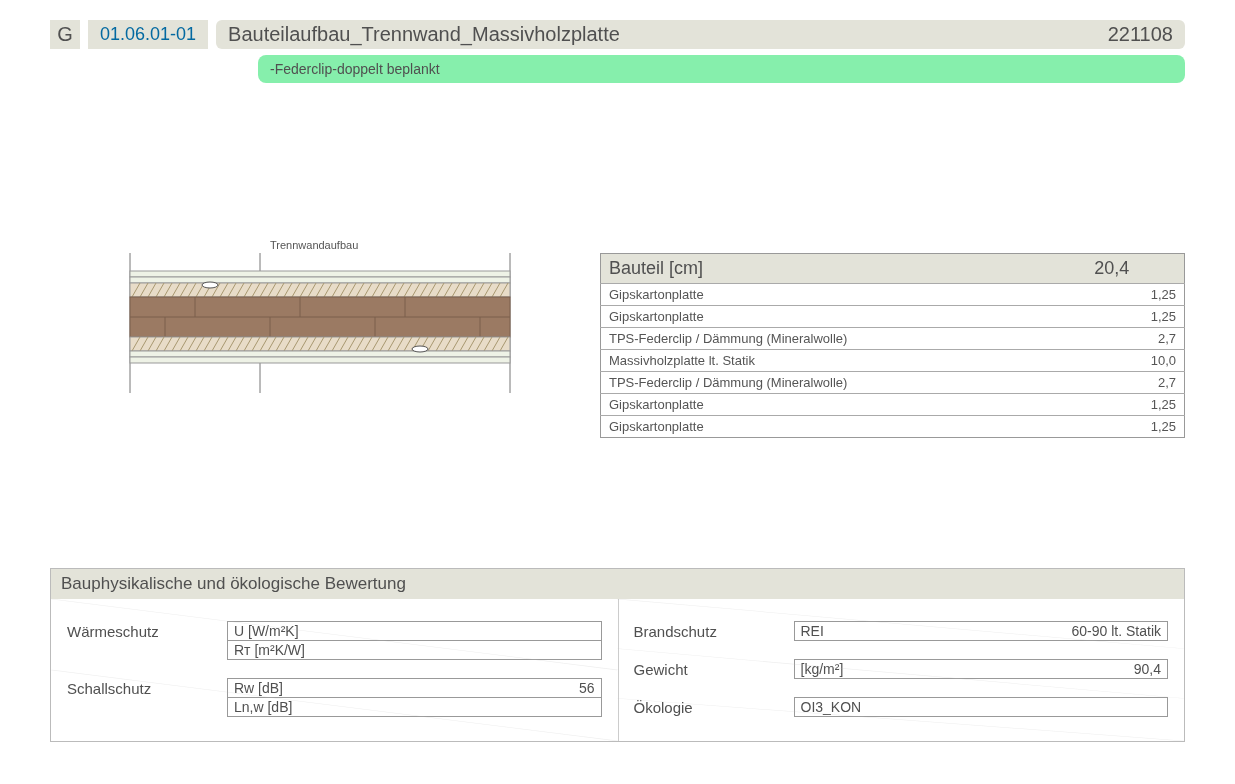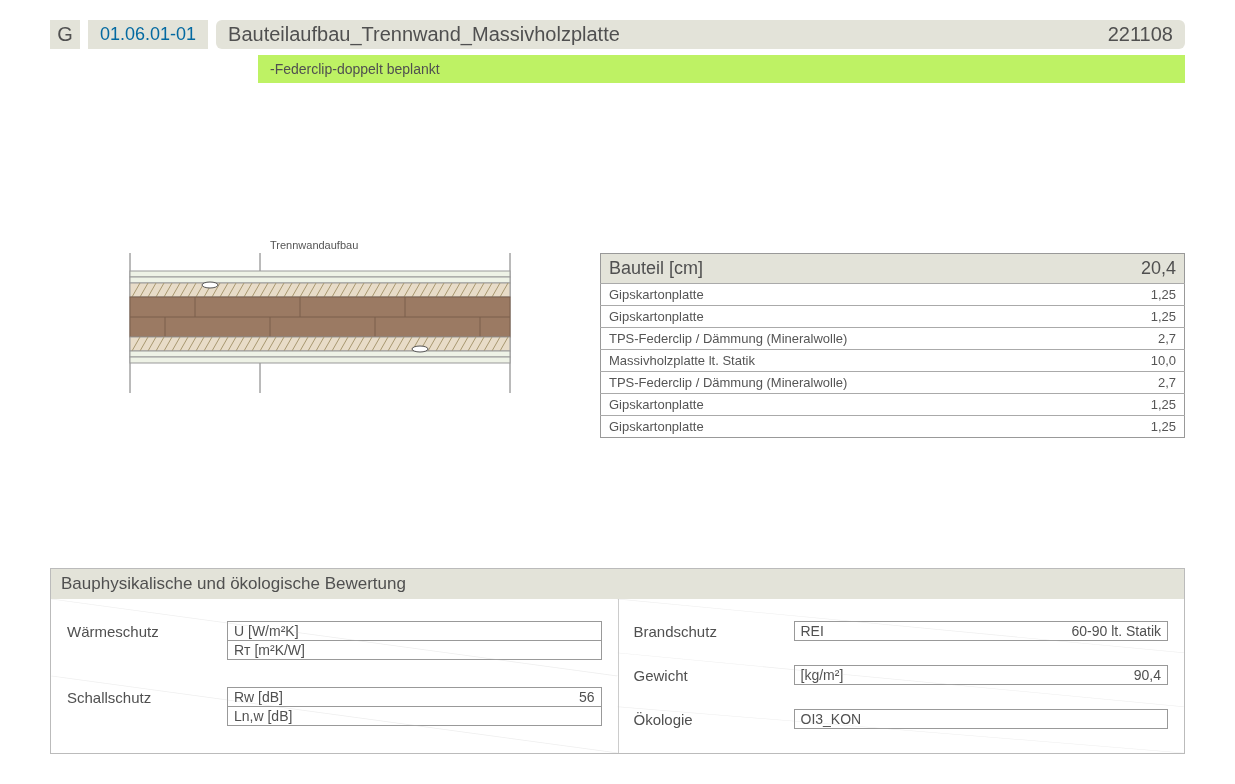--- a/index.html
+++ b/index.html
@@ -41,24 +41,25 @@
     align-items: center;
     font-size: 20px;
     color: #505050;
     padding: 3px 12px;
     border-radius: 6px;
   }
   .subtitle-row {
     margin-left: 208px;
   }
   .subtitle-box {
-    background: #bef264;
+    background: #86efac;
     font-size: 14px;
     color: #505050;
     padding: 6px 12px;
+    border-radius: 8px;
   }
   .mid-section {
     display: flex;
     margin-top: 170px;
   }
   .drawing-col {
     width: 480px;
     margin-left: 70px;
     position: relative;
   }
@@ -85,21 +86,20 @@
   }
   .layers-table th {
     background: #e3e3d9;
     text-align: left;
     font-weight: 400;
     font-size: 18px;
     padding: 4px 8px;
     color: #505050;
   }
   .layers-table th.num {
-    text-align: right;
     font-size: 18px;
   }
   .layers-table td {
     border-top: 1px solid #aaa;
     padding: 3px 8px;
     font-size: 13px;
     color: #555;
   }
   .layers-table td.num {
     text-align: right;
@@ -124,21 +124,21 @@
     content: "";
     position: absolute;
     top: 0; left: 50%;
     width: 1px; height: 100%;
     background: #ccc;
   }
   .eval-col {
     width: 50%;
     display: grid;
     grid-template-columns: 160px 1fr;
-    row-gap: 24px;
+    row-gap: 18px;
     padding: 10px 16px;
     box-sizing: border-box;
   }
   .eval-label {
     font-size: 15px;
     color: #505050;
     align-self: start;
     padding-top: 2px;
   }
   .eval-fields {

